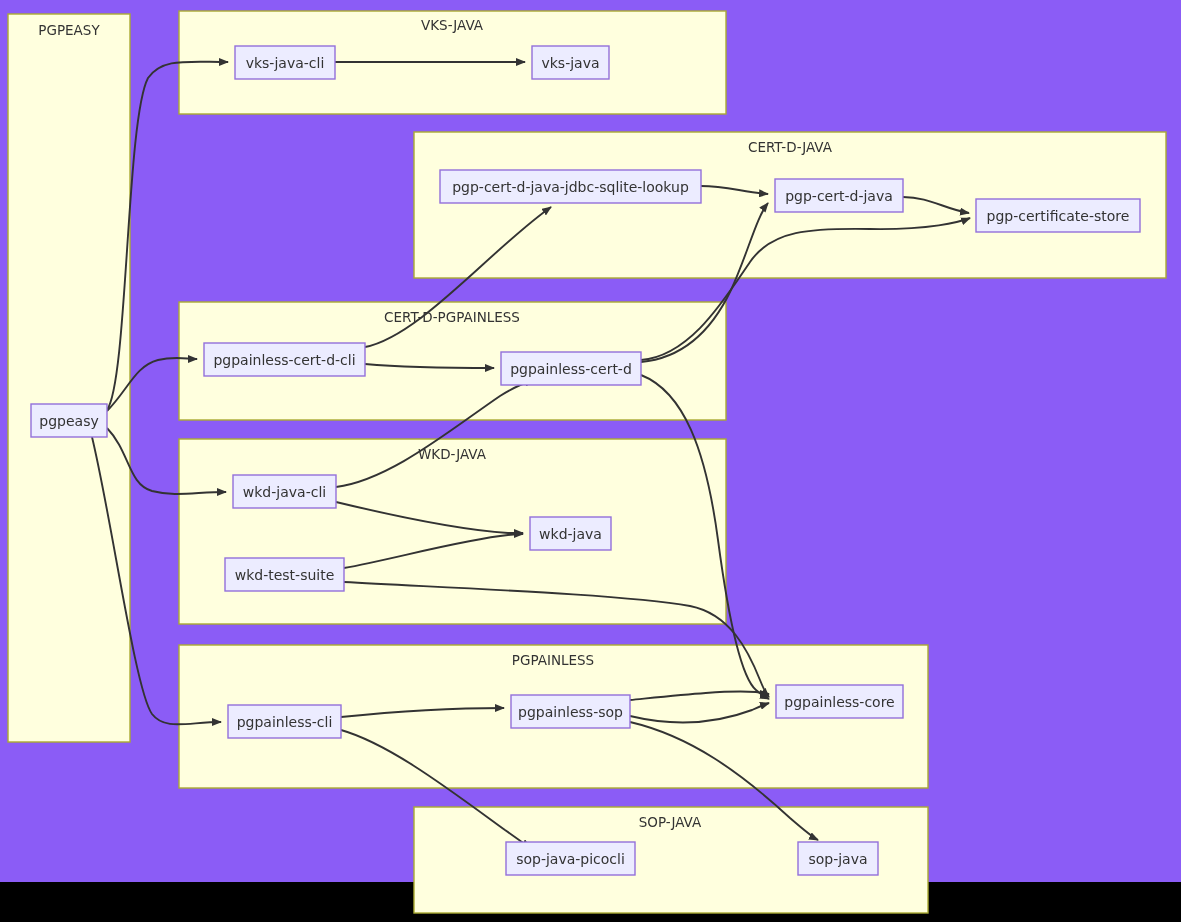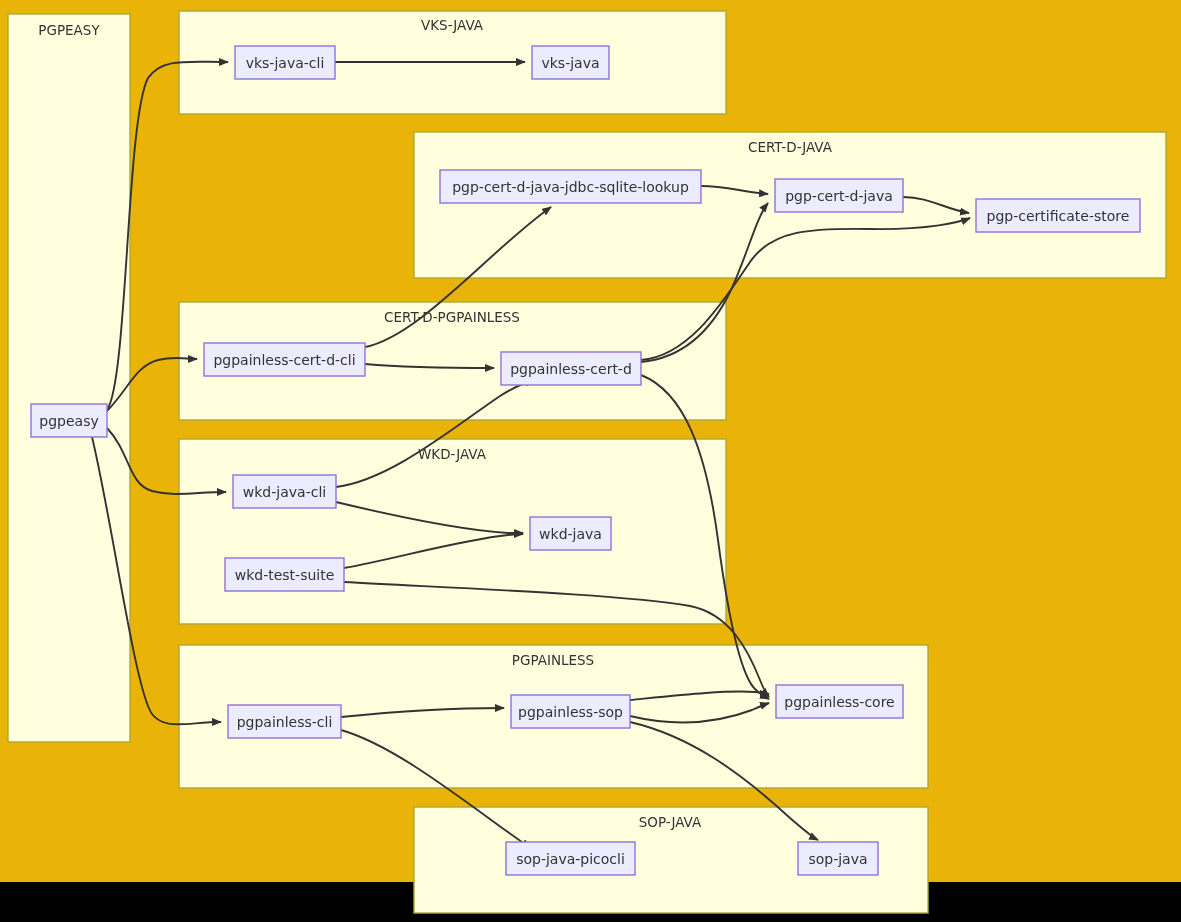--- a/index.html
+++ b/index.html
@@ -1,18 +1,18 @@
 <!DOCTYPE html>
 <html><head>
 <meta charset="utf-8">
 <style>
   html,body{margin:0;padding:0;background:#000;}
   body{width:1181px;height:922px;overflow:hidden;
        font-family:"DejaVu Sans","Liberation Sans",sans-serif;}
-  #stage{position:relative;width:1181px;height:882px;background:#eab308;}
+  #stage{position:relative;width:1181px;height:882px;background:#8b5cf6;}
   svg#graph{position:absolute;top:0;left:0;width:1181px;height:922px;display:block;}
   .cluster-rect{fill:#FFFFDE;stroke:#AAAA33;stroke-width:1.4px;}
   .cluster-label{fill:#333333;font-size:13.5px;font-family:"DejaVu Sans","Liberation Sans",sans-serif;text-anchor:middle;dominant-baseline:middle;}
   .node-rect{fill:#ECECFF;stroke:#9370DB;stroke-width:1.4px;}
   .node-label{fill:#333333;font-size:14px;font-family:"DejaVu Sans","Liberation Sans",sans-serif;text-anchor:middle;dominant-baseline:middle;}
   .edge-path{fill:none;stroke:#333333;stroke-width:1.9px;}
 </style>
 </head>
 <body>
 

